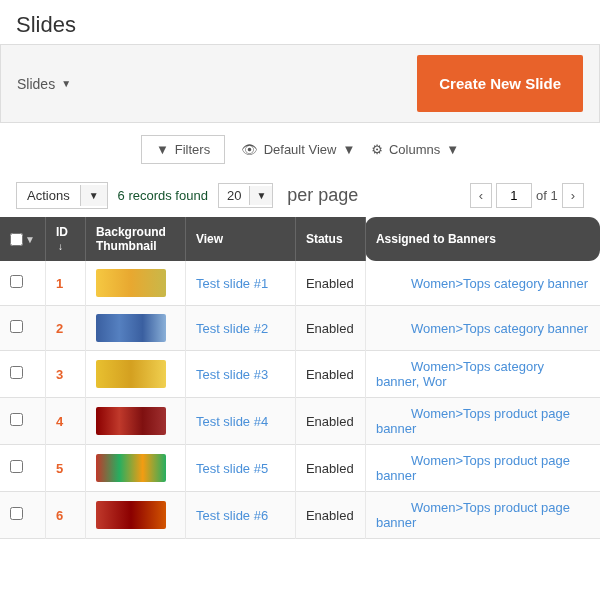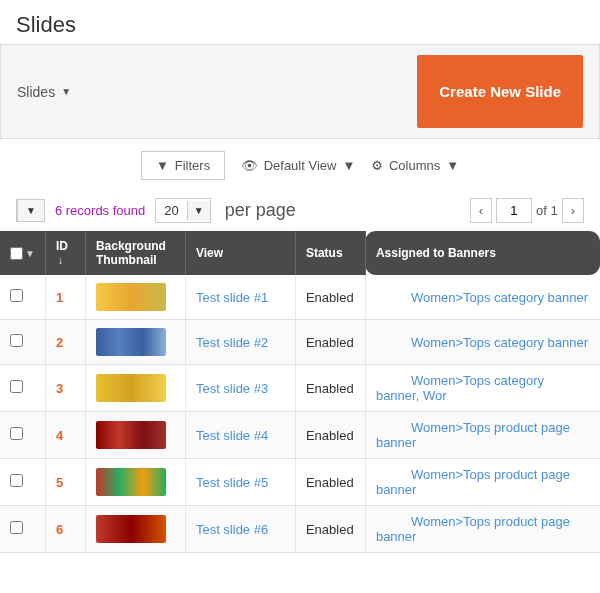--- a/index.html
+++ b/index.html
@@ -4,31 +4,31 @@
   <style>
     * { box-sizing: border-box; margin: 0; padding: 0; }
     body { font-family: Arial, sans-serif; font-size: 13px; color: #333; background: #fff; width: 600px; }
 
     .page-header { padding: 12px 16px 6px; }
     .page-title { font-size: 22px; font-weight: normal; color: #333; }
 
     .toolbar-row { display: flex; align-items: center; justify-content: space-between; background: #f5f5f5; padding: 10px 16px; border: 1px solid #ddd; margin: 0 0 0 0; }
     .slides-dropdown { display: flex; align-items: center; gap: 6px; font-size: 14px; color: #555; cursor: pointer; }
     .slides-dropdown .arrow { font-size: 10px; }
-    .create-btn { background: #e8622a; color: #fff; border: none; padding: 28px 22px; font-size: 15px; font-weight: bold; cursor: pointer; border-radius: 2px; }
+    .create-btn { background: #e8622a; color: #fff; border: none; padding: 20px 22px; font-size: 15px; font-weight: bold; cursor: pointer; border-radius: 2px; }
 
     .filter-row { display: flex; align-items: center; justify-content: center; gap: 16px; padding: 12px 16px; background: #fff; }
     .filter-btn { display: flex; align-items: center; gap: 6px; border: 1px solid #ccc; background: #fff; padding: 6px 14px; font-size: 13px; cursor: pointer; color: #555; }
     .view-btn, .columns-btn { display: flex; align-items: center; gap: 6px; font-size: 13px; color: #555; cursor: pointer; background: none; border: none; }
 
     .actions-row { display: flex; align-items: center; gap: 10px; padding: 6px 16px 8px; }
     .actions-dropdown { display: flex; align-items: center; border: 1px solid #ccc; background: #fff; }
     .actions-label { padding: 5px 10px; font-size: 13px; color: #333; }
     .actions-arrow { border-left: 1px solid #ccc; padding: 5px 8px; background: #f5f5f5; cursor: pointer; font-size: 10px; }
-    .records-info { font-size: 13px; color: #a21caf; }
+    .records-info { font-size: 13px; color: #14532d; }
     .per-page-select { display: flex; align-items: center; border: 1px solid #ccc; background: #fff; }
     .per-page-val { padding: 4px 8px; font-size: 13px; }
     .per-page-arrow { border-left: 1px solid #ccc; padding: 4px 6px; background: #f5f5f5; cursor: pointer; font-size: 10px; }
     .per-page-label { font-size: 18px; color: #555; margin-left: 4px; }
     .pagination { display: flex; align-items: center; gap: 4px; margin-left: auto; }
     .page-btn { border: 1px solid #ccc; background: #fff; padding: 4px 8px; cursor: pointer; font-size: 13px; color: #555; }
     .page-input { border: 1px solid #ccc; width: 36px; text-align: center; padding: 4px; font-size: 13px; }
     .page-of { font-size: 13px; color: #555; }
 
     table { width: 100%; border-collapse: collapse; }
@@ -92,20 +92,21 @@
   </button>
   <button class="columns-btn">
     <span>⚙</span>
     <span>Columns</span>
     <span>▼</span>
   </button>
 </div>
 
 <div class="actions-row">
   <div class="actions-dropdown">
+    <span class="actions-label">Actions</span>
     <span class="actions-arrow">▼</span>
   </div>
   <span class="records-info">
     <span>6</span>
     <span>records found</span>
   </span>
   <div class="per-page-select">
     <span class="per-page-val">20</span>
     <span class="per-page-arrow">▼</span>
   </div>

